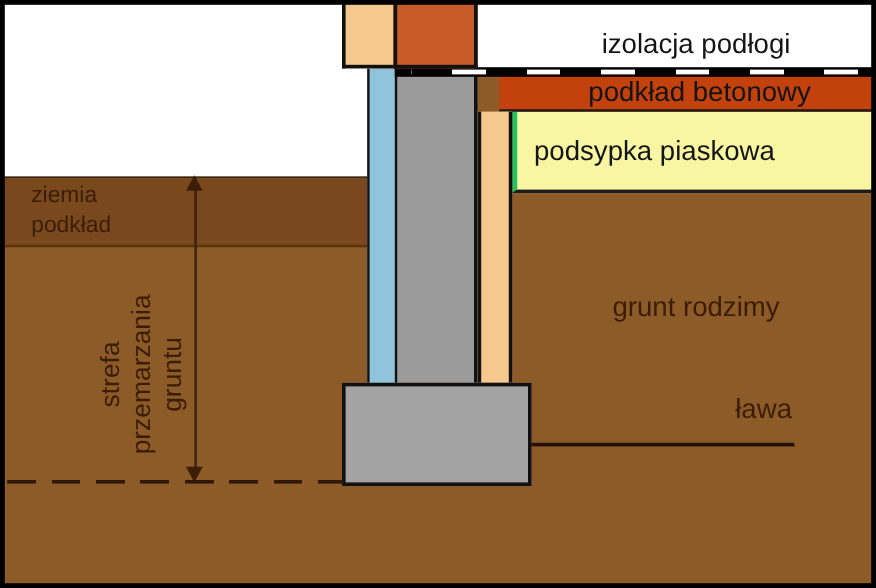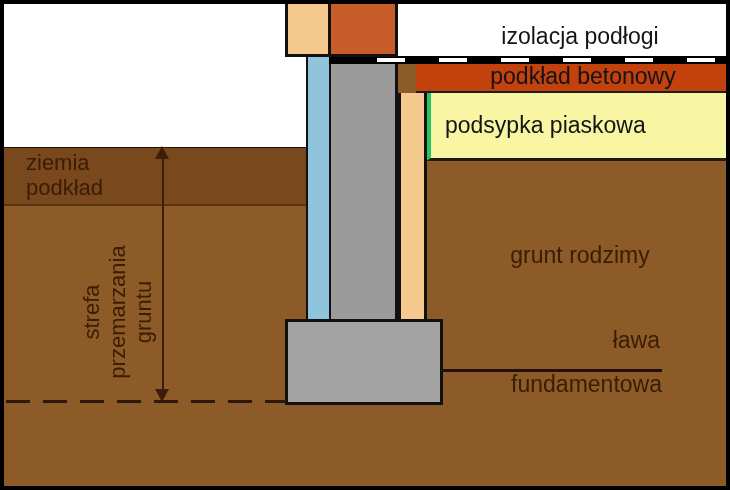--- a/index.html
+++ b/index.html
@@ -51,21 +51,21 @@
   .arrow-head-bottom { left:155px; top:389px; width:0; height:0; z-index:12;
                        border-left:7px solid transparent; border-right:7px solid transparent;
                        border-top:13px solid #3b1e05; }
   .dashline { left:6px; top:400px; width:280px; height:3px; z-index:12;
               background:repeating-linear-gradient(90deg, #2f1807 0 24px, transparent 24px 37px); }
   .leader-line { left:441px; top:369px; width:221px; height:3px; z-index:12; }
 
   
   .lbl { z-index:20; font-size:23px; line-height:25px; white-space:nowrap; }
   .lbl-izolacja { left:440px; top:24px; width:280px; text-align:center; }
-  .lbl-topsoil  { left:26px; top:150px; font-size:22px; }
+  .lbl-topsoil  { left:26px; top:150px; font-size:19px; }
   .lbl-frost    { left:28px; top:270px; width:180px; height:84px;
                   transform:rotate(-90deg); font-size:22px; line-height:26px;
                   display:flex; flex-direction:column; align-items:center; justify-content:center; }
   .lbl-grunt    { left:490px; top:243px; width:180px; text-align:center; }
   .lbl-lawa-top { left:480px; top:328px; width:180px; text-align:right; }
   .lbl-lawa-bot { left:478px; top:372px; width:184px; text-align:right; }
 </style>
 </head>
 <body>
 
@@ -114,16 +114,15 @@
 
   <div class="abs lbl lbl-frost" style="color: rgb(58, 29, 4);">
     <div>strefa</div>
     <div>przemarzania</div>
     <div>gruntu</div>
   </div>
 
   <div class="abs lbl lbl-grunt" style="color: rgb(58, 29, 4); text-align: center;">grunt rodzimy</div>
 
   <div class="abs lbl lbl-lawa-top" style="color: rgb(58, 29, 4);">ława</div>
-  <div class="abs lbl lbl-lawa-bot" style="color: rgb(58, 29, 4);">fundamentowa</div>
 
   <div class="abs frame"></div>
 </div>
 
 </body></html>

